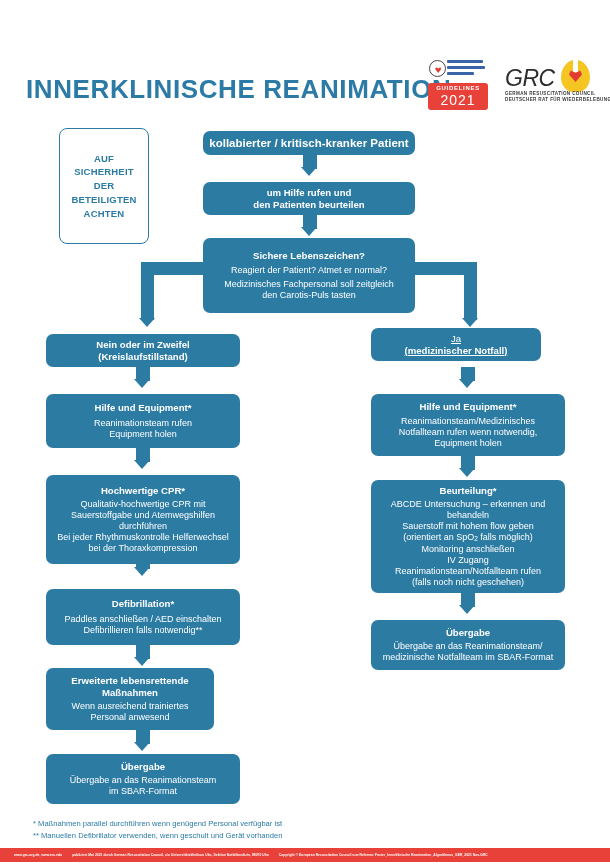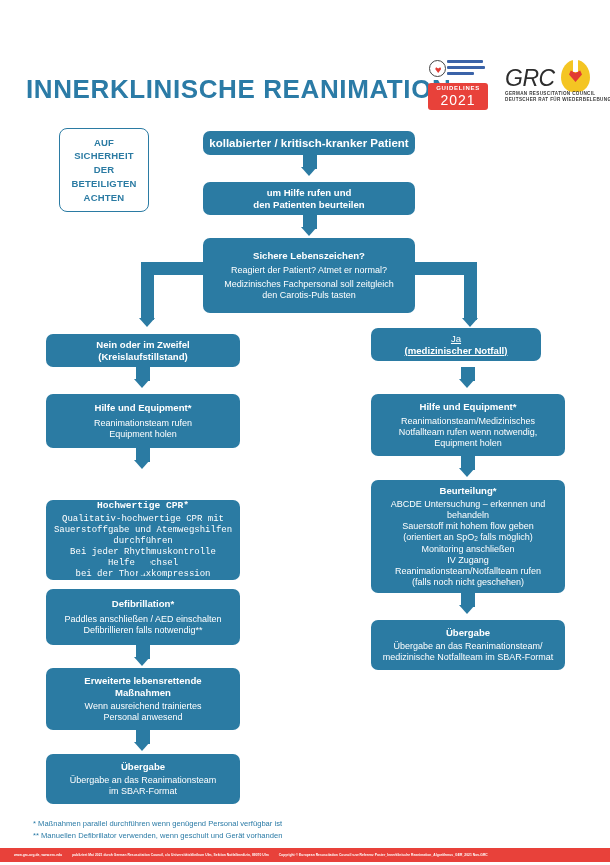--- a/index.html
+++ b/index.html
@@ -79,21 +79,21 @@
     padding:4px 6px;
   }
   .box .bt{font-weight:bold;line-height:1.23;}
   .box .bb{line-height:1.23;}
   .b14{font-size:11.5px;}
   .b12{font-size:9.6px;}
   .b11{font-size:9px;}
 
   
   #safety{
-    position:absolute;left:59px;top:128px;width:90px;height:84px;
+    position:absolute;left:59px;top:128px;width:90px;height:116px;
     border:1.4px solid #2b7ba3;border-radius:8px;background:#fff;
     color:#2b7ba3;font-size:9.5px;font-weight:bold;line-height:1.45;
     display:flex;align-items:center;justify-content:center;text-align:center;
     box-sizing:border-box;letter-spacing:.2px;
   }
   .astem{position:absolute;background:#2b7ba3;}
   .ahead{
     position:absolute;width:0;height:0;
     border-left:8.5px solid transparent;border-right:8.5px solid transparent;
     border-top:9px solid #2b7ba3;
@@ -199,42 +199,42 @@
 
   <div class="box" style="left:46px;top:394px;width:194px;height:54px;">
     <div class="bt b12" style="margin-bottom:5px;">Hilfe und Equipment*</div>
     <div class="bb b11">Reanimationsteam rufen</div>
     <div class="bb b11">Equipment holen</div>
   </div>
 
   <div class="astem" style="left:135.5px;top:448px;width:14px;height:14px;"></div>
   <div class="ahead" style="left:134px;top:460px;"></div>
 
-  <div class="box" style="left:46px;top:500px;width:194px;height:80px;font-family:Liberation Mono, monospace;">
+  <div class="box" style="left:46px;top:475px;width:194px;height:89px;">
     <div class="bt b12" style="margin-bottom:2px;">Hochwertige CPR*</div>
     <div class="bb b11">Qualitativ-hochwertige CPR mit</div>
     <div class="bb b11">Sauerstoffgabe und Atemwegshilfen</div>
     <div class="bb b11">durchführen</div>
     <div class="bb b11">Bei jeder Rhythmuskontrolle Helferwechsel</div>
     <div class="bb b11">bei der Thoraxkompression</div>
   </div>
 
   <div class="astem" style="left:135.5px;top:555px;width:14px;height:14px;"></div>
   <div class="ahead" style="left:134px;top:567px;"></div>
 
   <div class="box" style="left:46px;top:589px;width:194px;height:56px;">
     <div class="bt b12" style="margin-bottom:4px;">Defibrillation*</div>
     <div class="bb b11">Paddles anschließen / AED einschalten</div>
     <div class="bb b11">Defibrillieren falls notwendig**</div>
   </div>
 
   <div class="astem" style="left:135.5px;top:645px;width:14px;height:14px;"></div>
   <div class="ahead" style="left:134px;top:657px;"></div>
 
-  <div class="box" style="left:46px;top:668px;width:194px;height:62px;">
+  <div class="box" style="left:46px;top:668px;width:168px;height:62px;">
     <div class="bt b12">Erweiterte lebensrettende</div>
     <div class="bt b12" style="margin-bottom:2px;">Maßnahmen</div>
     <div class="bb b11">Wenn ausreichend trainiertes</div>
     <div class="bb b11">Personal anwesend</div>
   </div>
 
   <div class="astem" style="left:135.5px;top:730px;width:14px;height:14px;"></div>
   <div class="ahead" style="left:134px;top:742px;"></div>
 
   <div class="box" style="left:46px;top:754px;width:194px;height:50px;">

